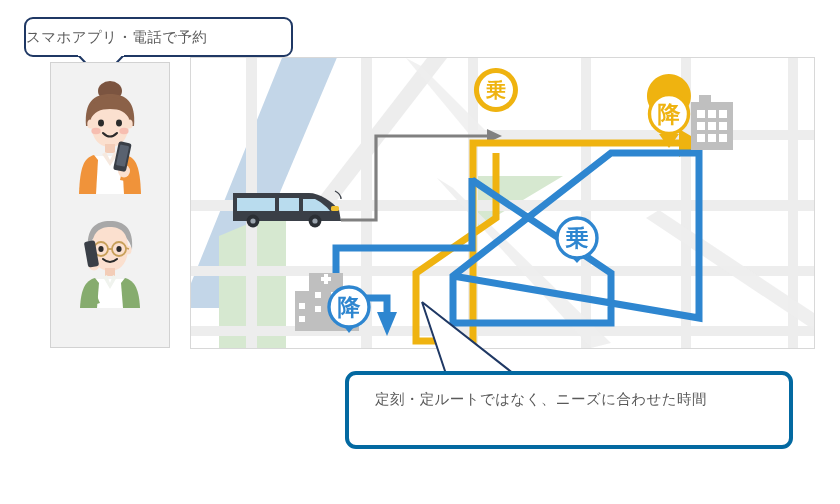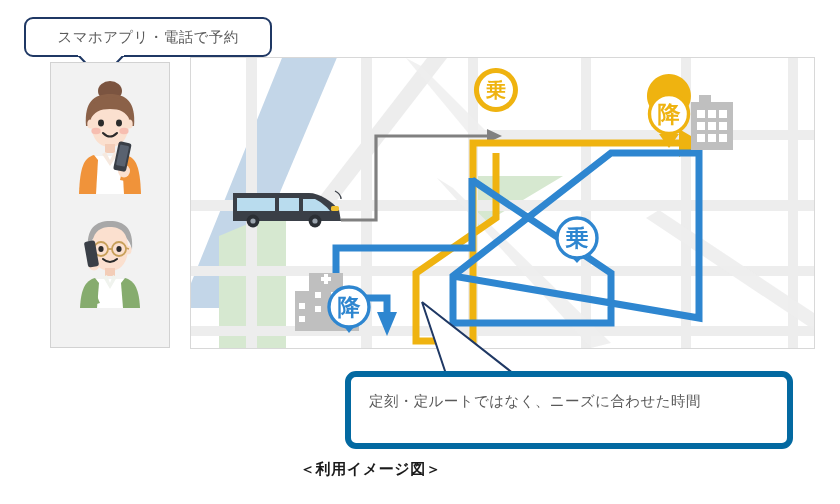--- a/index.html
+++ b/index.html
@@ -9,24 +9,24 @@
     font-family:"Liberation Sans","DejaVu Sans",sans-serif;
     position:relative;overflow:hidden;
   }
   .stage{position:absolute;inset:0;}
 
   
   .abs{position:absolute;}
 
   
   #top-callout{
-    left:24px;top:17px;width:248px;height:40px;
+    left:24px;top:17px;width:269px;height:40px;
     border:2px solid #1F3864;border-radius:9px;background:#fff;
     box-sizing:border-box;
-    display:flex;align-items:center;justify-content:center;
+    display:flex;align-items:center;justify-content:flex-start;
   }
   #top-callout .txt{
     font-size:14.5px;color:#5a5a5a;letter-spacing:.4px;white-space:nowrap;
   }
   #top-callout-tail{left:78px;top:55px;width:46px;height:26px;}
 
   
   #person-panel{
     left:50px;top:62px;width:120px;height:286px;
     background:#f2f2f2;border:1px solid #d2d2d2;box-sizing:border-box;
@@ -44,22 +44,22 @@
   #map-frame{
     left:190px;top:57px;width:625px;height:292px;
     background:#ffffff;border:1px solid #d8d8d8;box-sizing:border-box;
     overflow:hidden;
   }
   #map-svg{display:block;width:623px;height:290px;}
 
   
   #bottom-callout{
     left:345px;top:371px;width:448px;height:78px;
-    border:6px solid #0369a1;border-radius:11px;background:#fff;
-    box-sizing:border-box;padding:11px 18px;
+    border:4px solid #0369a1;border-radius:11px;background:#fff;
+    box-sizing:border-box;padding:11px 26px;
   }
   #bottom-callout .line{
     font-size:14.5px;color:#595959;letter-spacing:.4px;
     line-height:27px;white-space:nowrap;
   }
   #bottom-callout-tail{left:410px;top:300px;width:110px;height:76px;}
 
   
   #caption{
     left:300px;top:460px;font-size:15px;font-weight:bold;
@@ -287,15 +287,14 @@
   </div>
 
   <svg class="abs" id="bottom-callout-tail" viewBox="0 0 110 76">
     <path d="M12 2 L104 74 L36 74 Z" fill="#ffffff"></path>
     <path d="M12 2 L104 74 M12 2 L36 74" fill="none" stroke="#1F3864" stroke-width="2" stroke-linejoin="round"></path>
   </svg>
   <div class="abs" id="bottom-callout">
     <div class="line">定刻・定ルートではなく、ニーズに合わせた時間</div>
   </div>
 
-  <div class="abs" id="caption">＜利用イメージ図＞</div>
 
 </div>
 
 </body></html>

